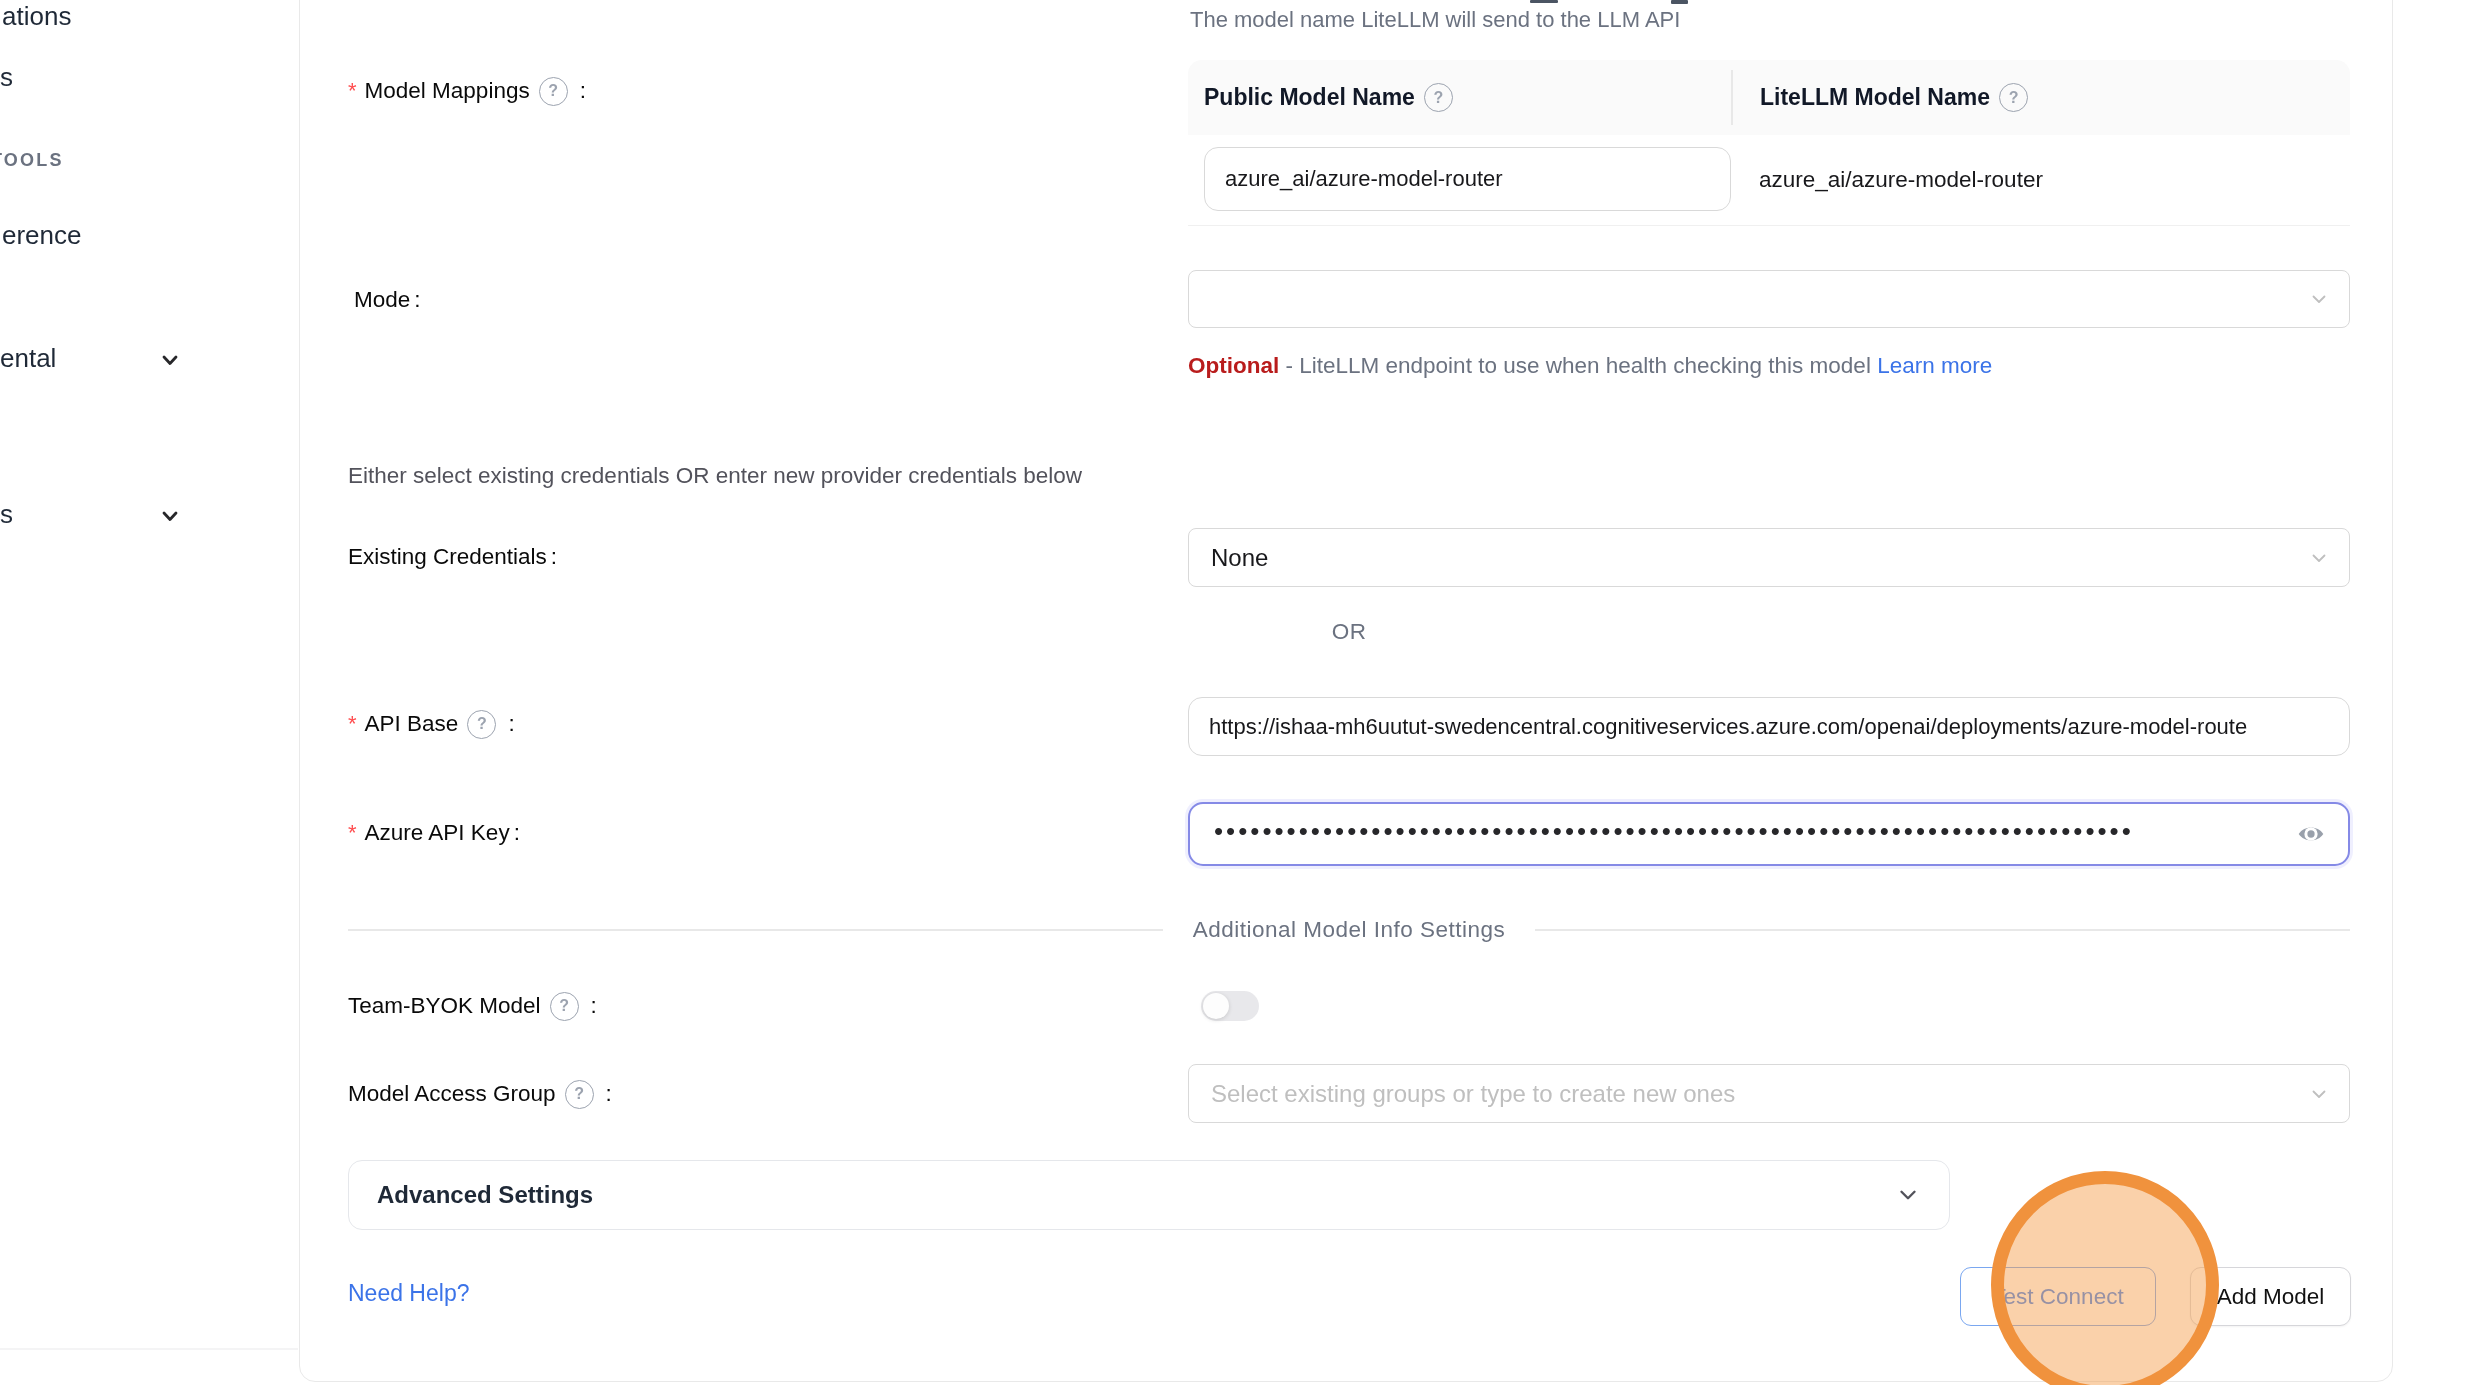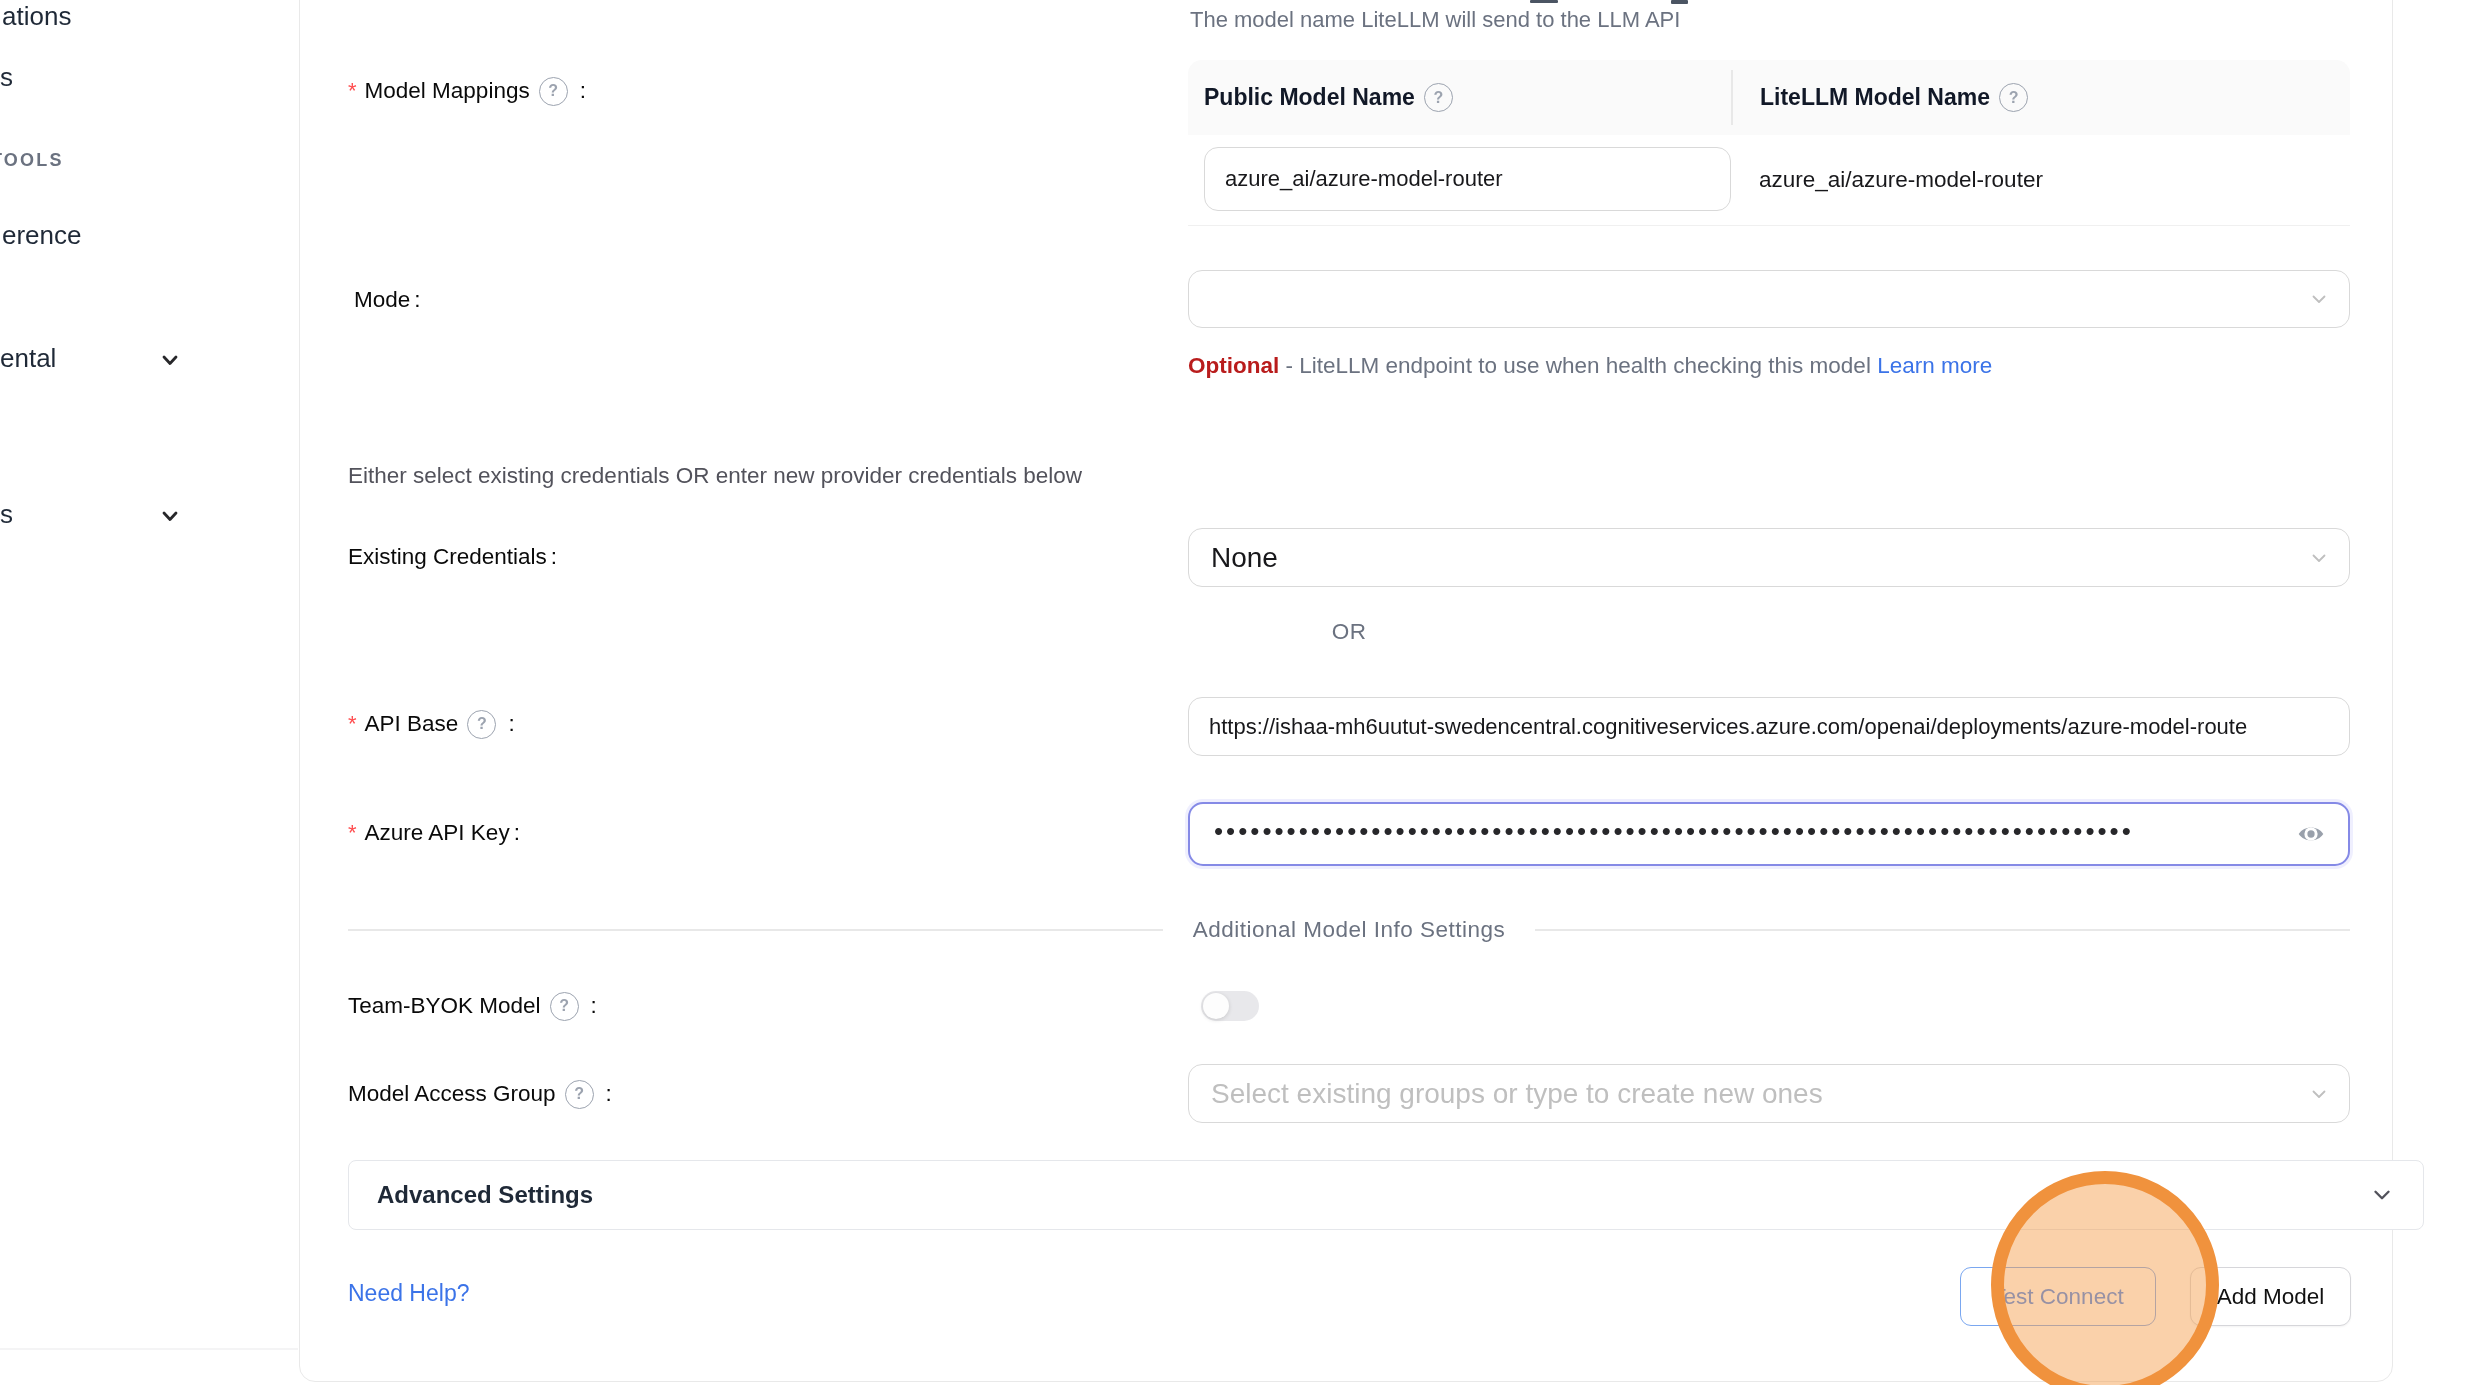--- a/index.html
+++ b/index.html
@@ -24,22 +24,22 @@
   .qmark{
     display:inline-flex;align-items:center;justify-content:center;
     width:27px;height:27px;border:1.7px solid #9ca3af;border-radius:50%;
     color:#9ca3af;font-size:16px;font-weight:700;margin:0 8px 0 9px;flex:0 0 auto;
   }
   .colon{margin-left:4px;color:#0a0a0a;}
   .note{position:absolute;font-size:22.5px;color:#52525b;white-space:nowrap;}
   .gray-note{position:absolute;font-size:22px;color:#6b7280;white-space:nowrap;}
   .select{
     position:absolute;left:1188px;width:1162px;background:#fff;
-    border:1.6px solid #d9d9d9;border-radius:14px;display:flex;align-items:center;
-    padding:0 56px 0 22px;box-sizing:border-box;font-size:28px;color:#18181b;
+    border:1.6px solid #d9d9d9;border-radius:8px;display:flex;align-items:center;
+    padding:0 56px 0 22px;box-sizing:border-box;font-size:24px;color:#18181b;
   }
   .select .chev{position:absolute;right:18px;top:50%;transform:translateY(-50%);}
   .placeholder{color:#bfbfbf;overflow:hidden;text-overflow:ellipsis;white-space:nowrap;}
   .text-input{
     background:#fff;border:1.6px solid #d9d9d9;border-radius:14px;
     font-family:inherit;font-size:22px;color:#18181b;padding:0 20px;box-sizing:border-box;outline:none;
   }
   .divider-row{position:absolute;display:flex;align-items:center;}
   .divider-row .line{flex:1;height:1.6px;background:#e8e8e8;}
   .divider-row .dtext{margin:0 30px;color:#6b7280;font-size:22.5px;letter-spacing:.5px;white-space:nowrap;}
@@ -64,22 +64,22 @@
     border:2.6px solid #858ae6;border-radius:15px;box-shadow:0 0 0 3px rgba(99,102,241,.10);
     box-sizing:border-box;display:flex;align-items:center;padding:0 64px 0 24px;
   }
   .dots{font-size:26px;letter-spacing:3px;color:#27272a;overflow:hidden;white-space:nowrap;transform:translateY(-3px);}
   .eye{position:absolute;right:22px;top:50%;transform:translateY(-50%);cursor:pointer;}
   
   .toggle{position:absolute;left:1201px;top:991px;width:58px;height:30px;border-radius:16px;background:#e8e8eb;cursor:pointer;}
   .toggle .knob{position:absolute;left:2px;top:2px;width:26px;height:26px;border-radius:50%;background:#fdfdfd;box-shadow:0 1px 4px rgba(0,0,0,.14);}
   
   .advanced{
-    position:absolute;left:348px;top:1160px;width:2076px;height:70px;background:#fff;
-    border:1.6px solid #e5e7eb;border-radius:8px;display:flex;align-items:center;
+    position:absolute;left:348px;top:1160px;width:1602px;height:70px;background:#fff;
+    border:1.6px solid #e5e7eb;border-radius:14px;display:flex;align-items:center;
     justify-content:space-between;padding:15px 28px;box-sizing:border-box;cursor:pointer;
   }
   .advanced .adv-label{font-size:24px;font-weight:700;color:#1f2937;}
   
   .need-help{position:absolute;left:348px;top:1280px;font-size:23px;}
   .btn{
     position:absolute;top:1267px;height:59px;border-radius:11px;background:#fff;
     display:flex;align-items:center;justify-content:center;font-size:22.5px;cursor:pointer;box-sizing:border-box;
   }
   .btn-test{left:1960px;width:196px;border:1.6px solid #7aa7f0;color:#4285f4;}

